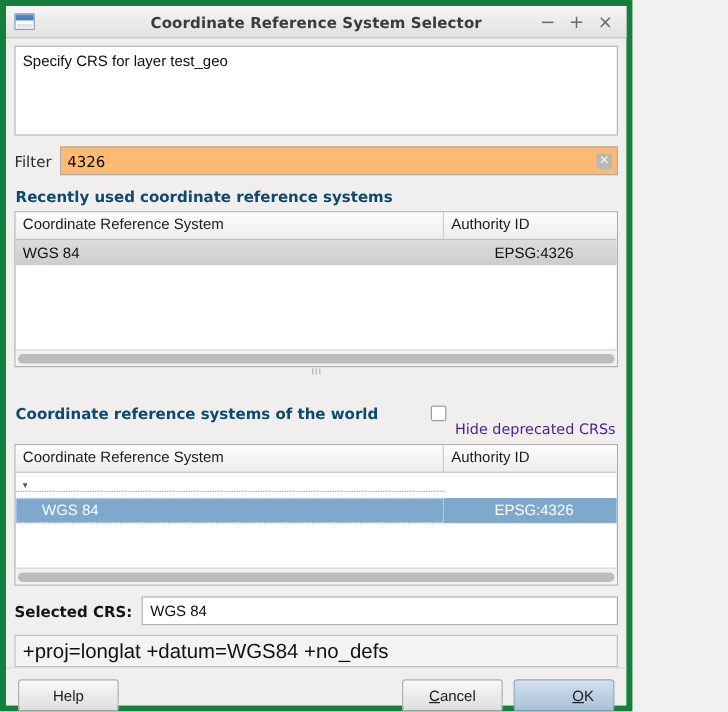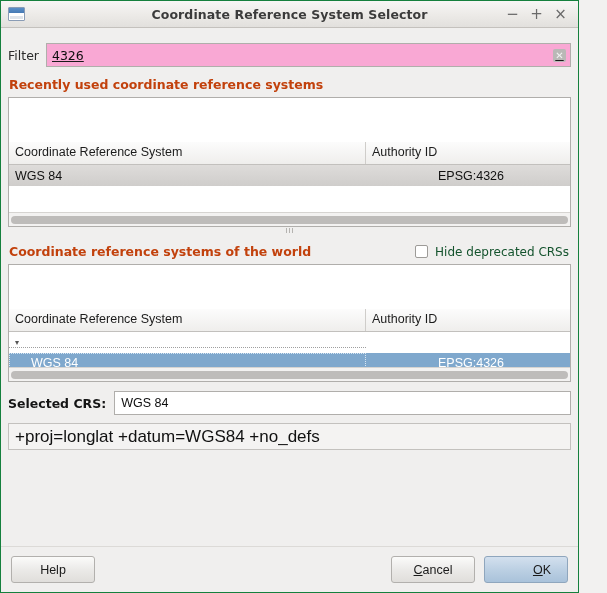--- a/index.html
+++ b/index.html
@@ -11,24 +11,24 @@
     height: 593px;
     overflow: hidden;
     background: #f2f1f0;
     font-family: "DejaVu Sans", "Liberation Sans", sans-serif;
     font-size: 12px;
     color: #1a1a1a;
     -webkit-font-smoothing: antialiased;
   }
 
   .window {
-    width: 579px;
+    width: 527px;
     height: 593px;
     box-sizing: border-box;
-    border: 1px solid #15803d;
+    border: 5px solid #15803d;
     background: #f0efee;
     display: flex;
     flex-direction: column;
     position: relative;
   }
 
   
   .titlebar {
     height: 27px;
     min-height: 27px;
@@ -124,27 +124,26 @@
   }
   .filter-label {
     font-size: 12.5px;
     color: #2b2b2b;
     margin-right: 7px;
   }
   .filter-field {
     flex: 1;
     height: 24px;
     box-sizing: border-box;
-    background: #f9a8d4;
+    background: #fdba74;
     border: 1px solid #b0aeab;
     display: flex;
     align-items: center;
     padding: 0 4px 0 5px;
     position: relative;
-    text-decoration: underline;
   }
   .filter-input {
     flex: 1;
     border: none;
     outline: none;
     background: transparent;
     font-family: "DejaVu Sans", "Liberation Sans", sans-serif;
     font-size: 12.5px;
     color: #0d0d0d;
     padding: 0;
@@ -160,21 +159,21 @@
     line-height: 13px;
     text-align: center;
     font-weight: bold;
     flex: 0 0 auto;
   }
 
   
   .section-head {
     font-weight: bold;
     font-size: 12.5px;
-    color: #c2410c;
+    color: #0c4a6e;
     margin: 10px 0 5px 1px;
   }
   .section-head-row {
     display: flex;
     align-items: center;
     margin: 10px 0 5px 1px;
   }
   .section-head-row .section-head {
     margin: 0;
   }
@@ -188,42 +187,42 @@
   .checkbox {
     width: 13px;
     height: 13px;
     box-sizing: border-box;
     border: 1px solid #9d9b98;
     background: #ffffff;
     border-radius: 2px;
   }
   .check-label {
     font-size: 12px;
-    color: #14532d;
+    color: #4c1d95;
+    margin-top: 28px;
   }
 
   
   .tableview {
     border: 1px solid #b0aeab;
     background: #ffffff;
     display: flex;
     flex-direction: column;
     box-sizing: border-box;
     overflow: hidden;
   }
   .recent-view { height: 130px; }
   .world-view  { height: 118px; }
 
   .thead {
     display: flex;
     height: 22px;
     min-height: 22px;
     background: linear-gradient(to bottom, #fcfcfc 0%, #efeeec 100%);
     border-bottom: 1px solid #c2c0bd;
-    margin-top: 44px;
   }
   .th {
     box-sizing: border-box;
     font-size: 12.5px;
     color: #1c1c1c;
     padding: 3px 0 0 6px;
     font-family: "Liberation Sans", sans-serif;
   }
   .th.col-crs { width: 357px; border-right: 1px solid #cfcdca; }
   .th.col-auth { flex: 1; }
@@ -404,20 +403,23 @@
     <div class="title-text">Coordinate Reference System Selector</div>
     <div class="win-controls">
       <div class="win-btn">−</div>
       <div class="win-btn">+</div>
       <div class="win-btn">×</div>
     </div>
   </div>
 
   <div class="body">
 
+    <div class="desc-box">
+      <span>Specify CRS for layer test_geo</span>
+    </div>
 
     <div class="filter-row">
       <span class="filter-label">Filter</span>
       <div class="filter-field">
         <input class="filter-input" type="text" value="4326" style="">
         <div class="clear-icon">✕</div>
       </div>
     </div>
 
     <div class="section-head">Recently used coordinate reference systems</div>

